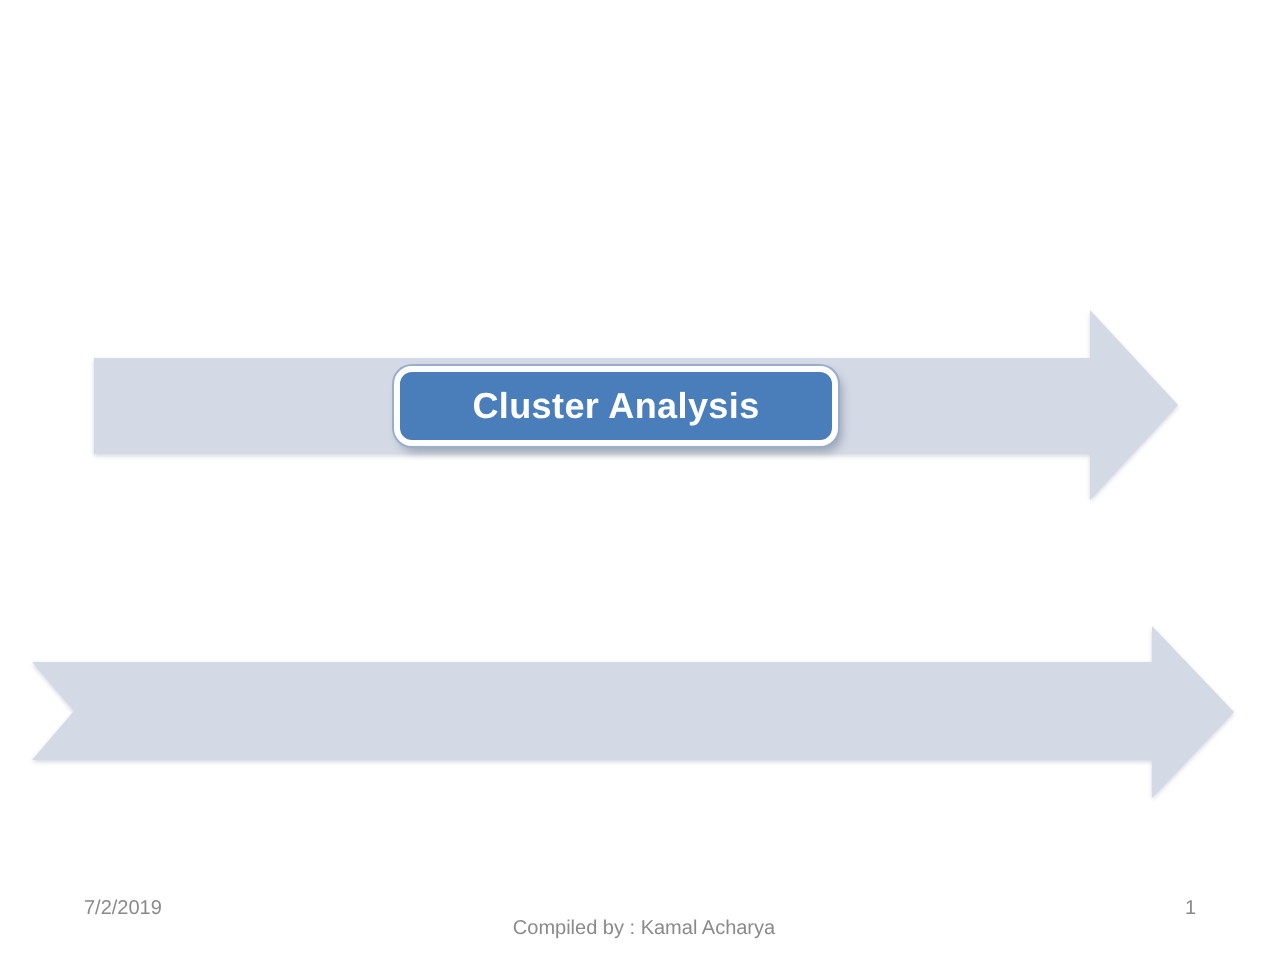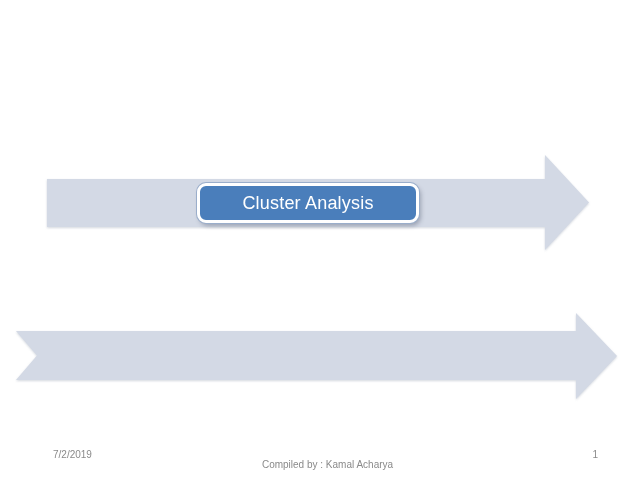--- a/index.html
+++ b/index.html
@@ -46,27 +46,27 @@
     border: 3px solid var(--title-box-border);
     border-radius: 9px;
     box-shadow: 0 0 0 1px var(--title-box-outline), 2px 3px 4px rgba(90,100,120,0.45);
     display: flex;
     align-items: center;
     justify-content: center;
   }
   .title-box .title-text {
     color: var(--title-text);
     font-size: 18px;
-    font-weight: normal;
+    font-weight: bold;
     letter-spacing: 0.2px;
     white-space: nowrap;
   }
   .footer {
     position: absolute;
-    left: 15px; right: 0; top: 447px;
+    left: 4px; right: 0; top: 447px;
     height: 16px;
     color: var(--footer-text);
     font-size: 10px;
     text-align: center;
   }
   .footer .footer-date {
     position: absolute;
     left: 38px; top: 2px;
   }
   .footer .footer-credit {

